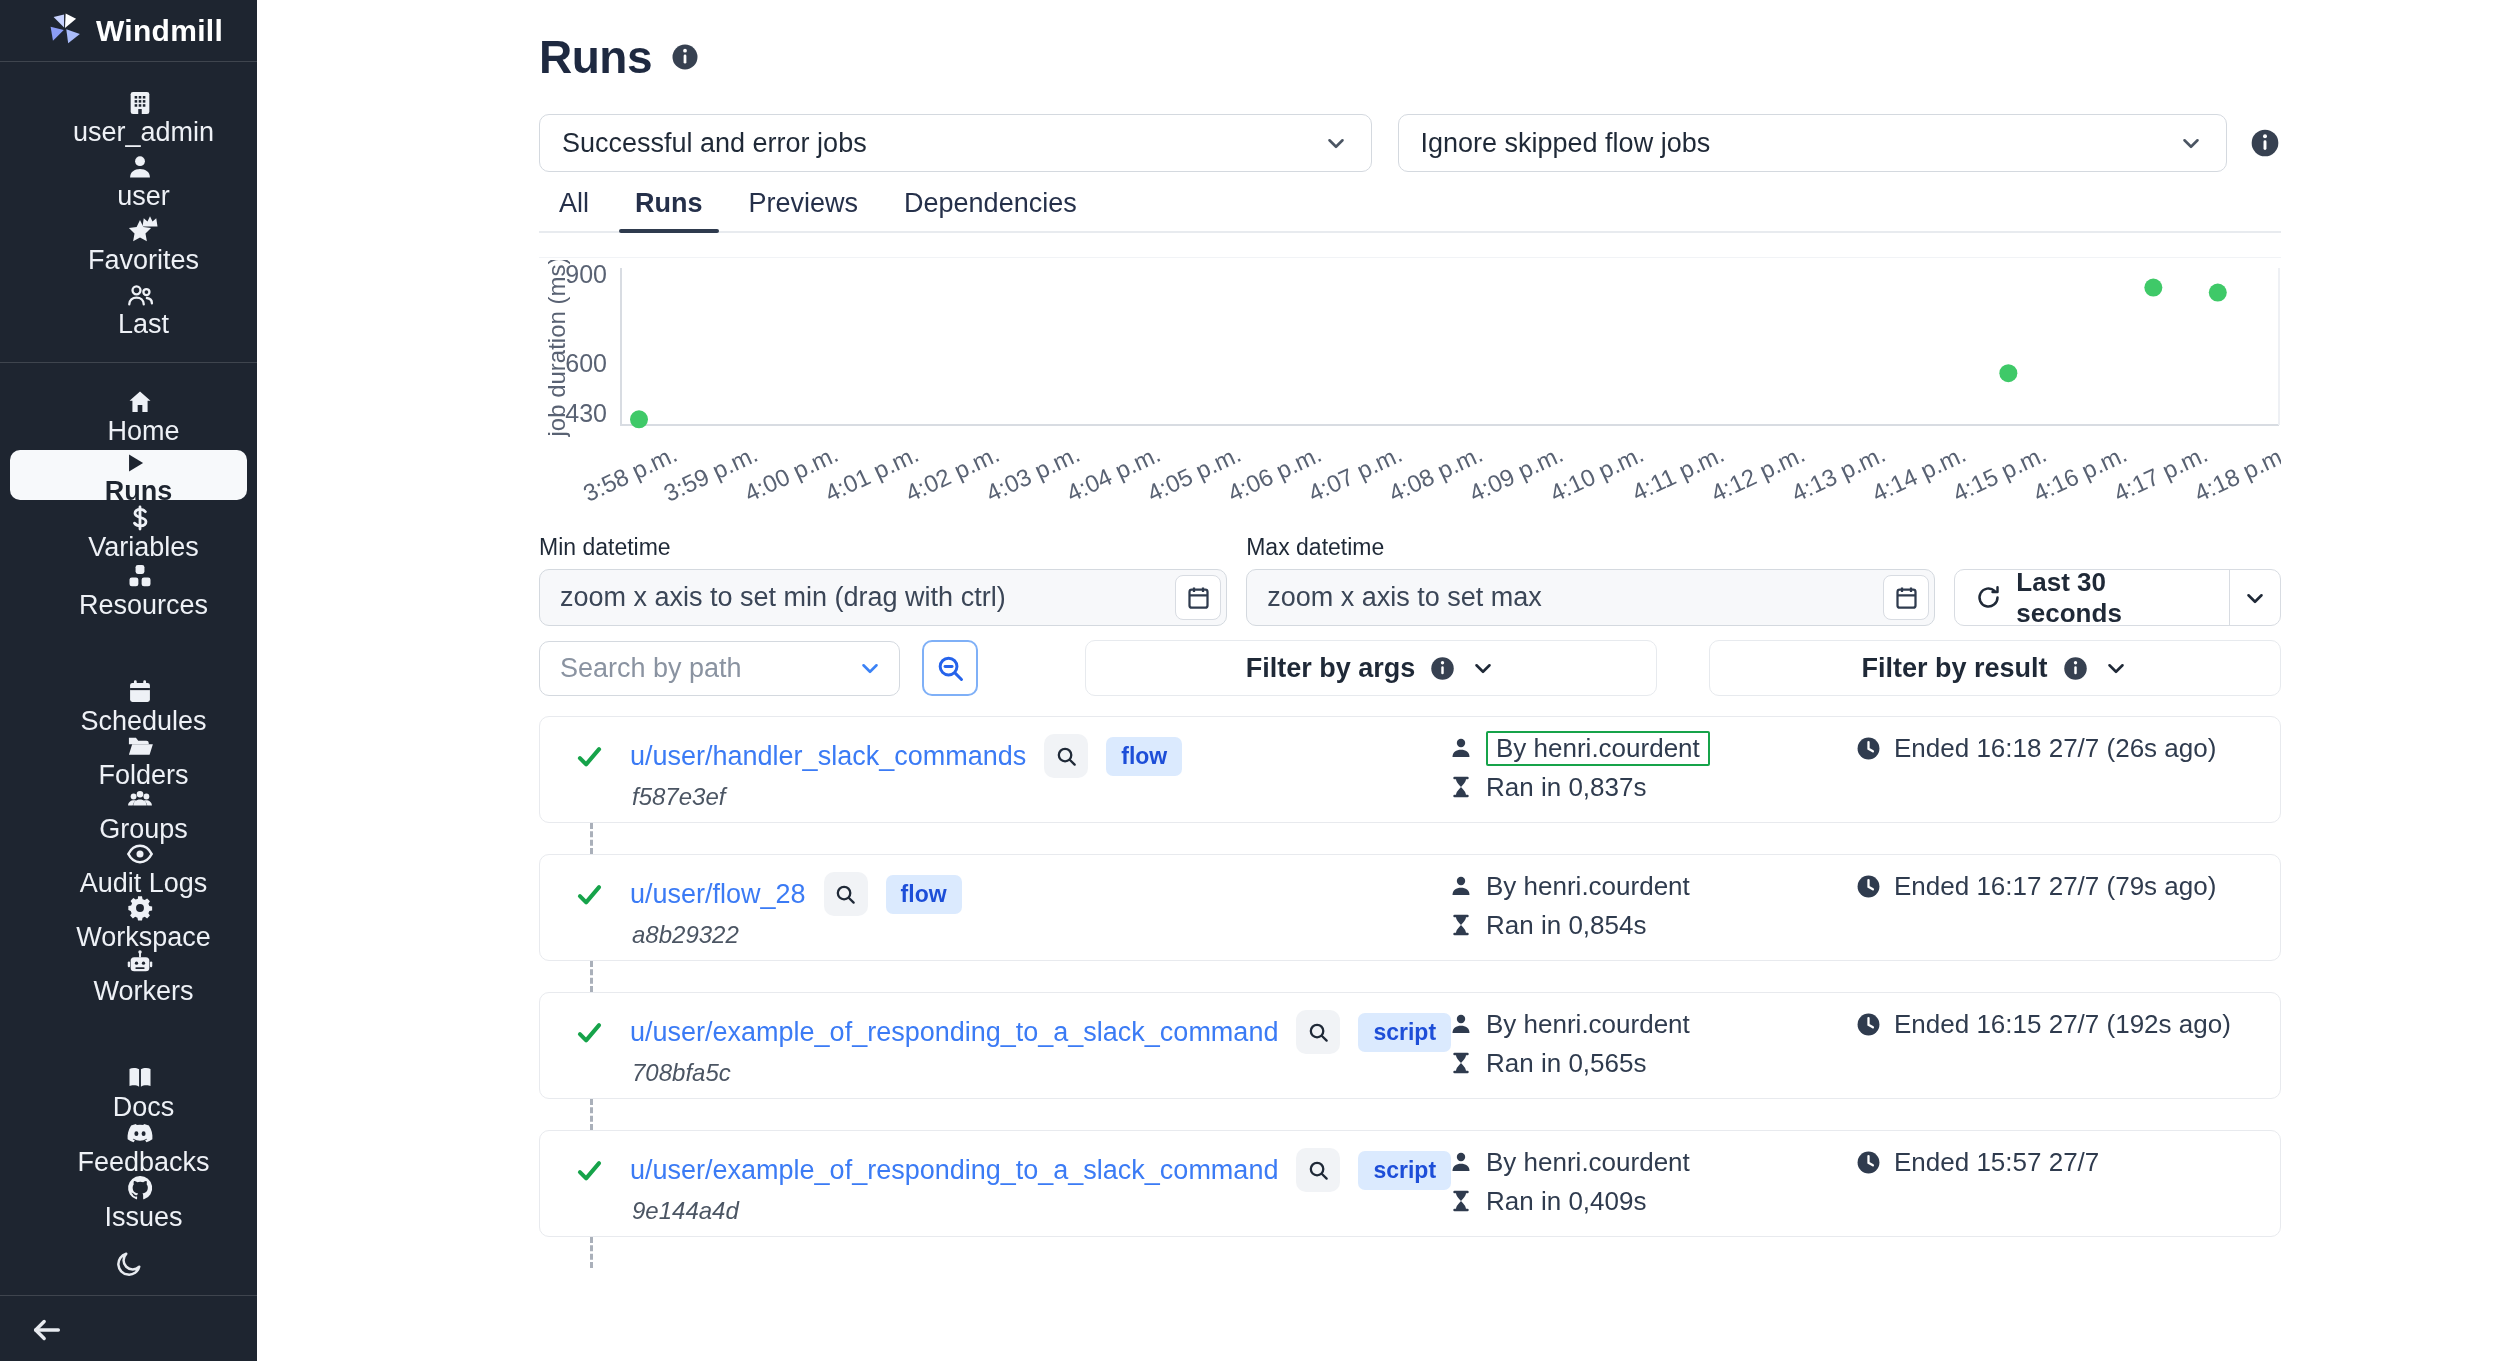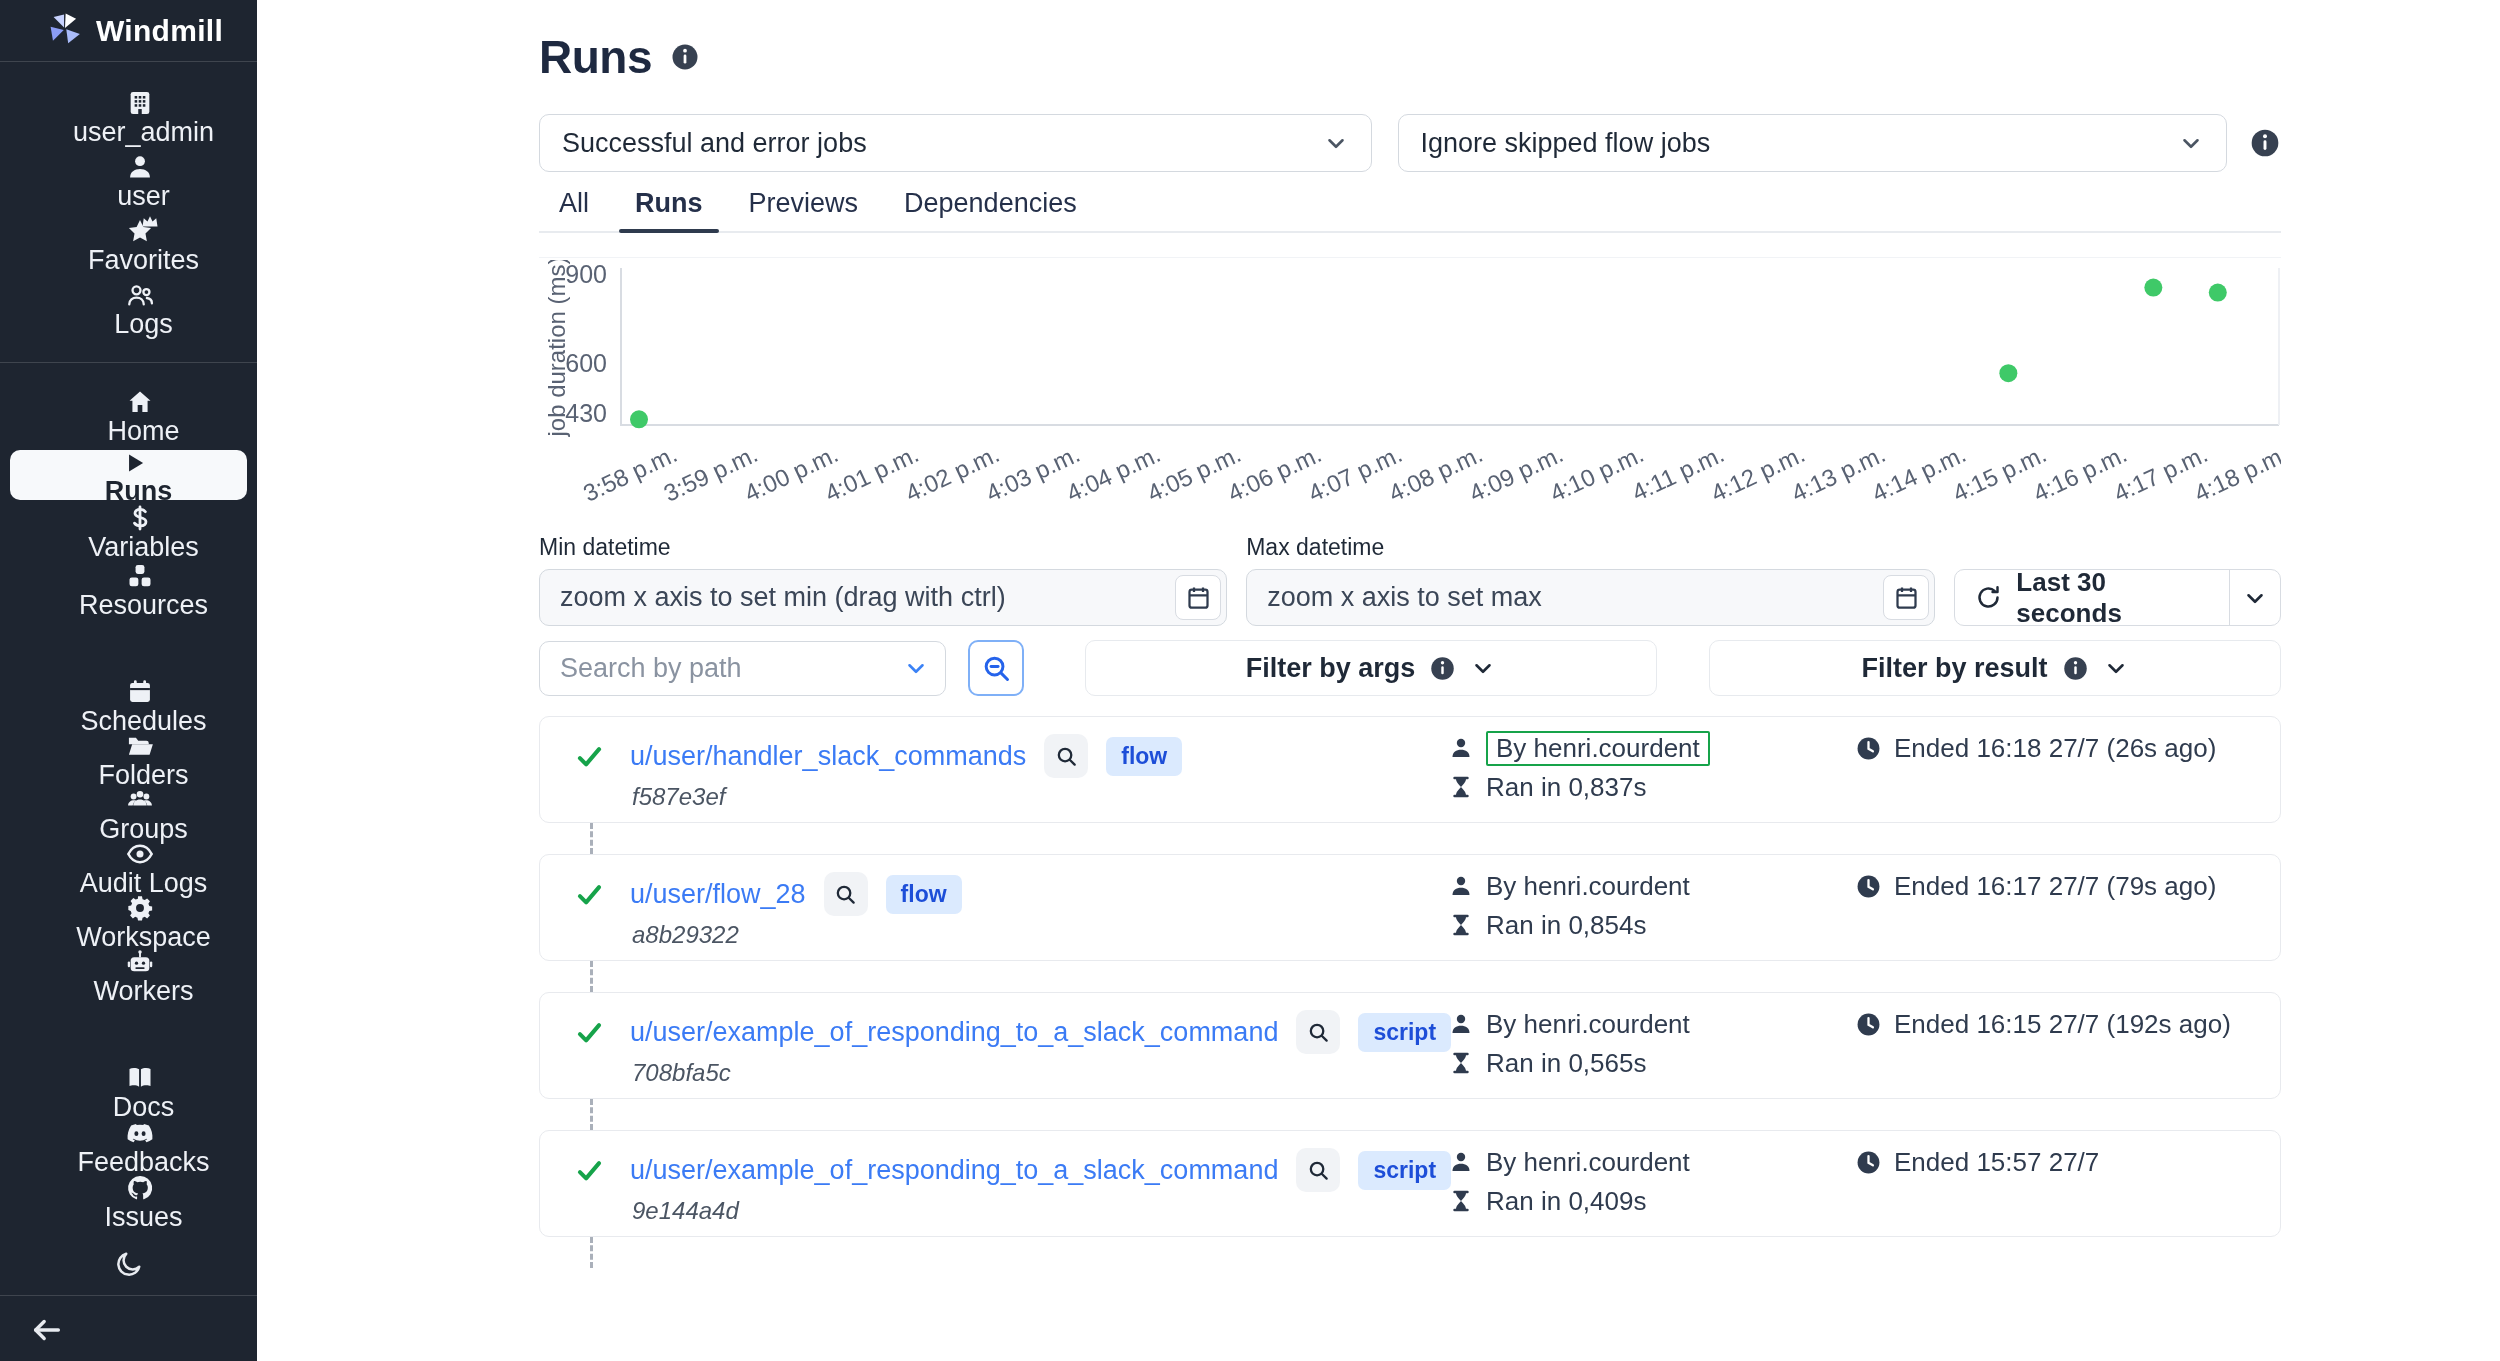--- a/index.html
+++ b/index.html
@@ -55,21 +55,21 @@
     display:flex; align-items:center; padding:0 70px 0 20px; font-size:27px; color:#3b4657; cursor:text; }
   .dt-group.min { width:714px; margin-right:19px; } .dt-group.max { width:715px; margin-right:19px; }
   .cal-btn { position:absolute; right:5px; top:5px; width:46px; height:45px; background:#fff; border:1.5px solid #d8dce2;
     border-radius:8px; display:flex; align-items:center; justify-content:center; color:#2f3b4e; cursor:pointer; }
   .range-btn { height:57px; display:flex; align-items:center; background:#fff; border:1.5px solid #d8dce2;
     border-radius:10px; overflow:hidden; cursor:pointer;justify-content:space-between; }
   .range-main { display:flex; align-items:center; gap:14px; padding:0 20px; font-size:26px; font-weight:700; color:#1f2937; height:100%; }
   .range-divider { width:1.5px; height:100%; background:#d8dce2; }
   .range-chev { width:52px; display:flex; justify-content:center; align-items:center; color:#1f2937; height:100%; }
   .search-row { margin-top:14px; display:flex; align-items:center; }
-  .search-input { width:407px; height:55px; border:1.5px solid #d4d9df; border-radius:10px; background:#fff; cursor:text;
+  .search-input { width:361px; height:55px; border:1.5px solid #d4d9df; border-radius:10px; background:#fff; cursor:text;
     display:flex; align-items:center; justify-content:space-between; padding:0 16px 0 20px; font-size:27px; color:#8a93a1; }
   .search-input .chev { color:#3b82f6; }
   .search-btn { width:56px; height:56px; margin-left:22px; border:2px solid #7fb0f7; border-radius:10px; background:#fff;
     color:#2563eb; display:flex; align-items:center; justify-content:center; cursor:pointer; }
   .filters { margin-left:auto; display:flex; gap:14px; }
   .filter-btn { width:572px; height:56px; background:#fff; border:1.5px solid #e7eaee; border-radius:10px; cursor:pointer;
     display:flex; align-items:center; justify-content:center; gap:14px; font-size:27px; font-weight:700; color:#1f2937;margin-left:38px; }
   .filter-btn .info-circle { width:27px; height:27px; }
   .filter-btn .chev { color:#1f2937; }
   
@@ -148,21 +148,21 @@
         </div>
         <div class="side-item">
           <span class="ic">
             <svg viewBox="0 0 24 24" width="28" height="28" fill="none" stroke="currentColor" stroke-width="2" stroke-linecap="round">
               <circle cx="9" cy="8" r="3.4"></circle>
               <path d="M2.8 20c0-3.8 2.8-5.8 6.2-5.8s6.2 2 6.2 5.8"></path>
               <circle cx="17.5" cy="9.5" r="2.6"></circle>
               <path d="M17.9 14.6c2.6.3 4.3 2 4.3 4.5"></path>
             </svg>
           </span>
-          <span class="lbl">Logs</span>
+          <span class="lbl">Last</span>
         </div>
       </div>
       <div class="nav-group g1">
         <div class="side-item">
           <span class="ic">
             <svg viewBox="0 0 24 24" width="28" height="28" fill="currentColor">
               <path d="M12 3 21 11 18.5 11 18.5 20.5 14 20.5 14 14.5 10 14.5 10 20.5 5.5 20.5 5.5 11 3 11Z"></path>
             </svg>
           </span>
           <span class="lbl">Home</span>

